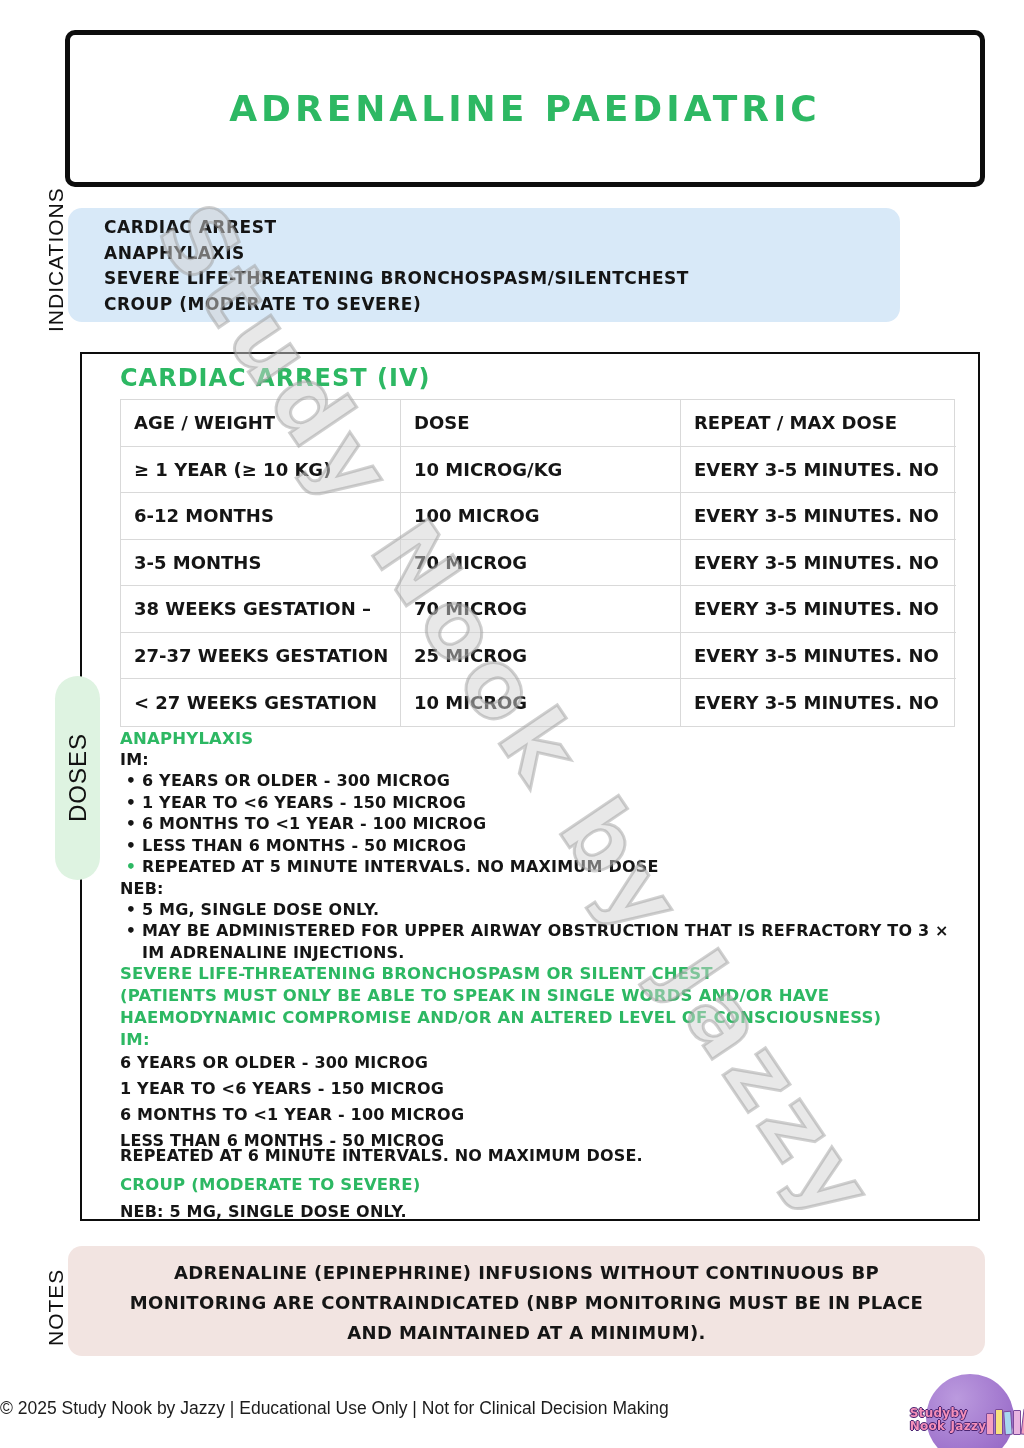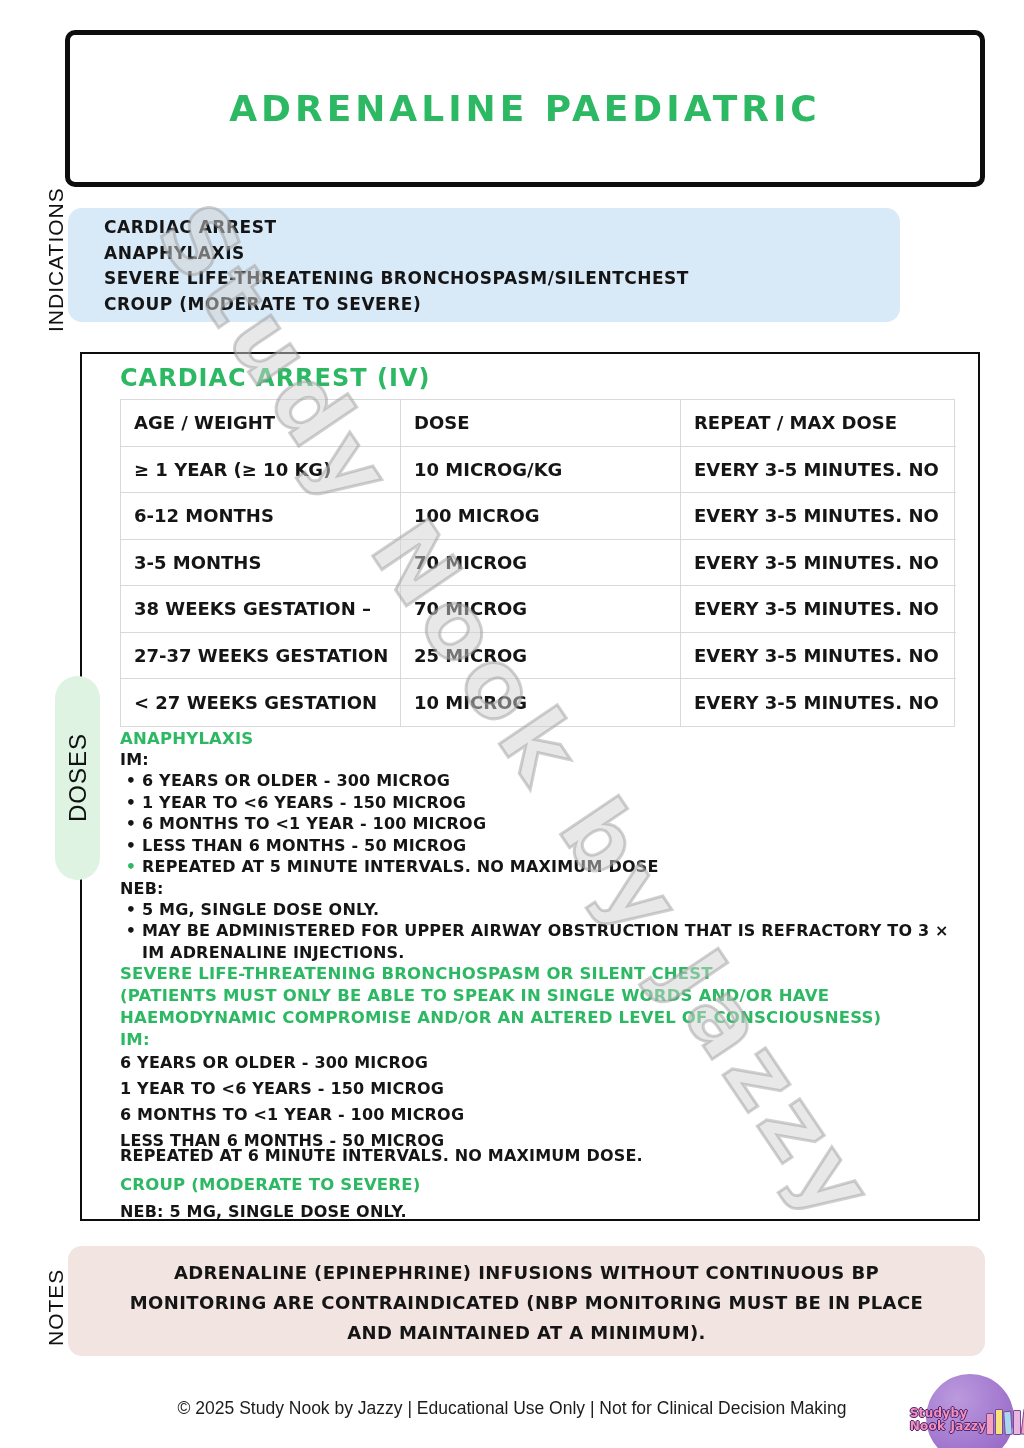--- a/index.html
+++ b/index.html
@@ -90,21 +90,21 @@
                text-shadow:-1px 0 #4a2472, 1px 0 #4a2472, 0 -1px #4a2472, 0 1px #4a2472; }
   .logo-books { display:flex; align-items:flex-end; gap:1px; margin-top:4px; }
   .book { width:8px; height:24px; border:1px solid #7a4a9a; border-radius:1px; }
   .book.b1 { background:#f4a0c0; height:22px; }
   .book.b2 { background:#f7e27e; height:26px; }
   .book.b3 { background:#a8d8f0; height:24px; transform:rotate(-4deg); }
   .book.b4 { background:#e8b4e0; height:25px; }
   .book.b5 { background:#f4a0c0; height:26px; transform:rotate(7deg); }
 
   
-  .footer { position:absolute; left:0; top:1398px; width:1024px; text-align:center;
+  .footer { position:absolute; left:0; top:1398px; width:1024px; text-align:left;
             font-family:"Liberation Sans", sans-serif; font-size:17.5px; color:#1c1c1c; }
 </style>
 </head>
 <body>
 
 <div class="page">
 
   <div class="title-box">
     <div class="title-text">ADRENALINE PAEDIATRIC</div>
   </div>

